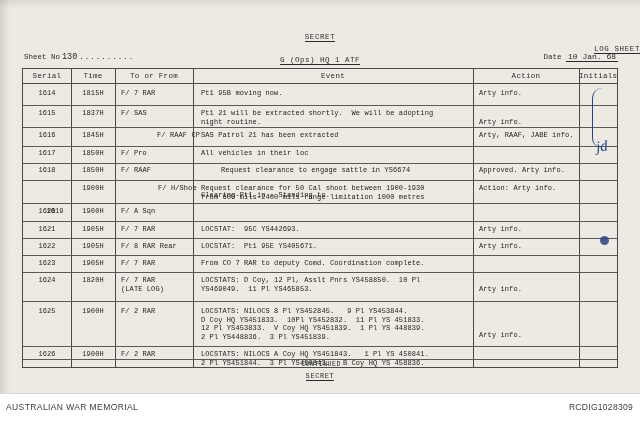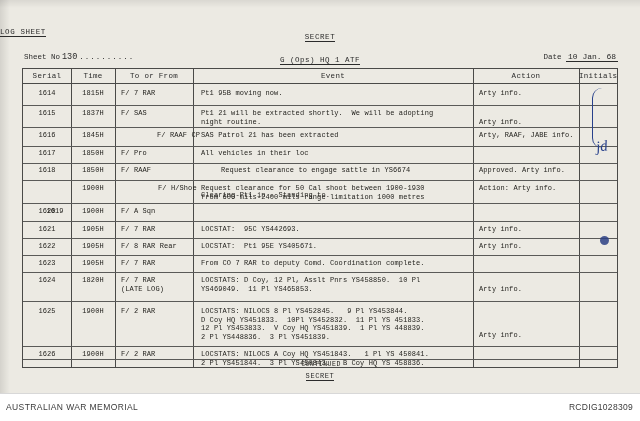--- a/index.html
+++ b/index.html
@@ -67,23 +67,23 @@
     letter-spacing: 0.6px;
     color: #2b2b2b;
   }
   .hdr-secret span {
     border-bottom: 1px solid #2b2b2b;
     padding-bottom: 0px;
   }
   .hdr-title {
     position: absolute;
     left: 0;
-    top: 28px;
-    width: 640px;
-    text-align: left;
+    top: 45px;
+    width: 640px;
+    text-align: right;
     font-size: 7.5px;
     letter-spacing: 0.6px;
     color: #2b2b2b;
   }
   .hdr-title span {
     border-bottom: 1px solid #2b2b2b;
   }
   .hdr-unit {
     position: absolute;
     left: 0;

